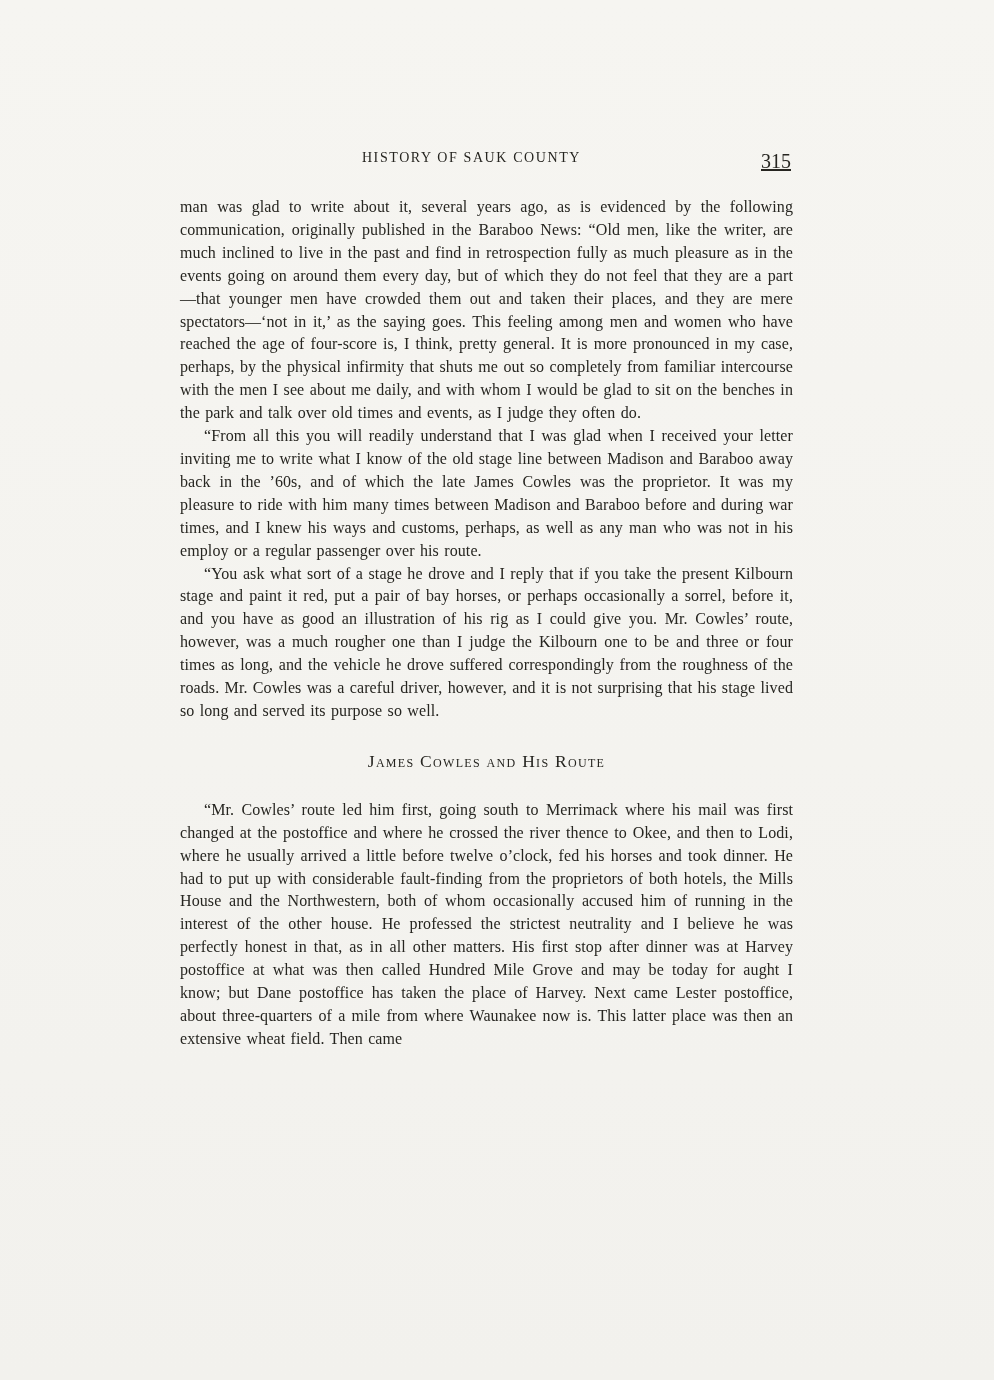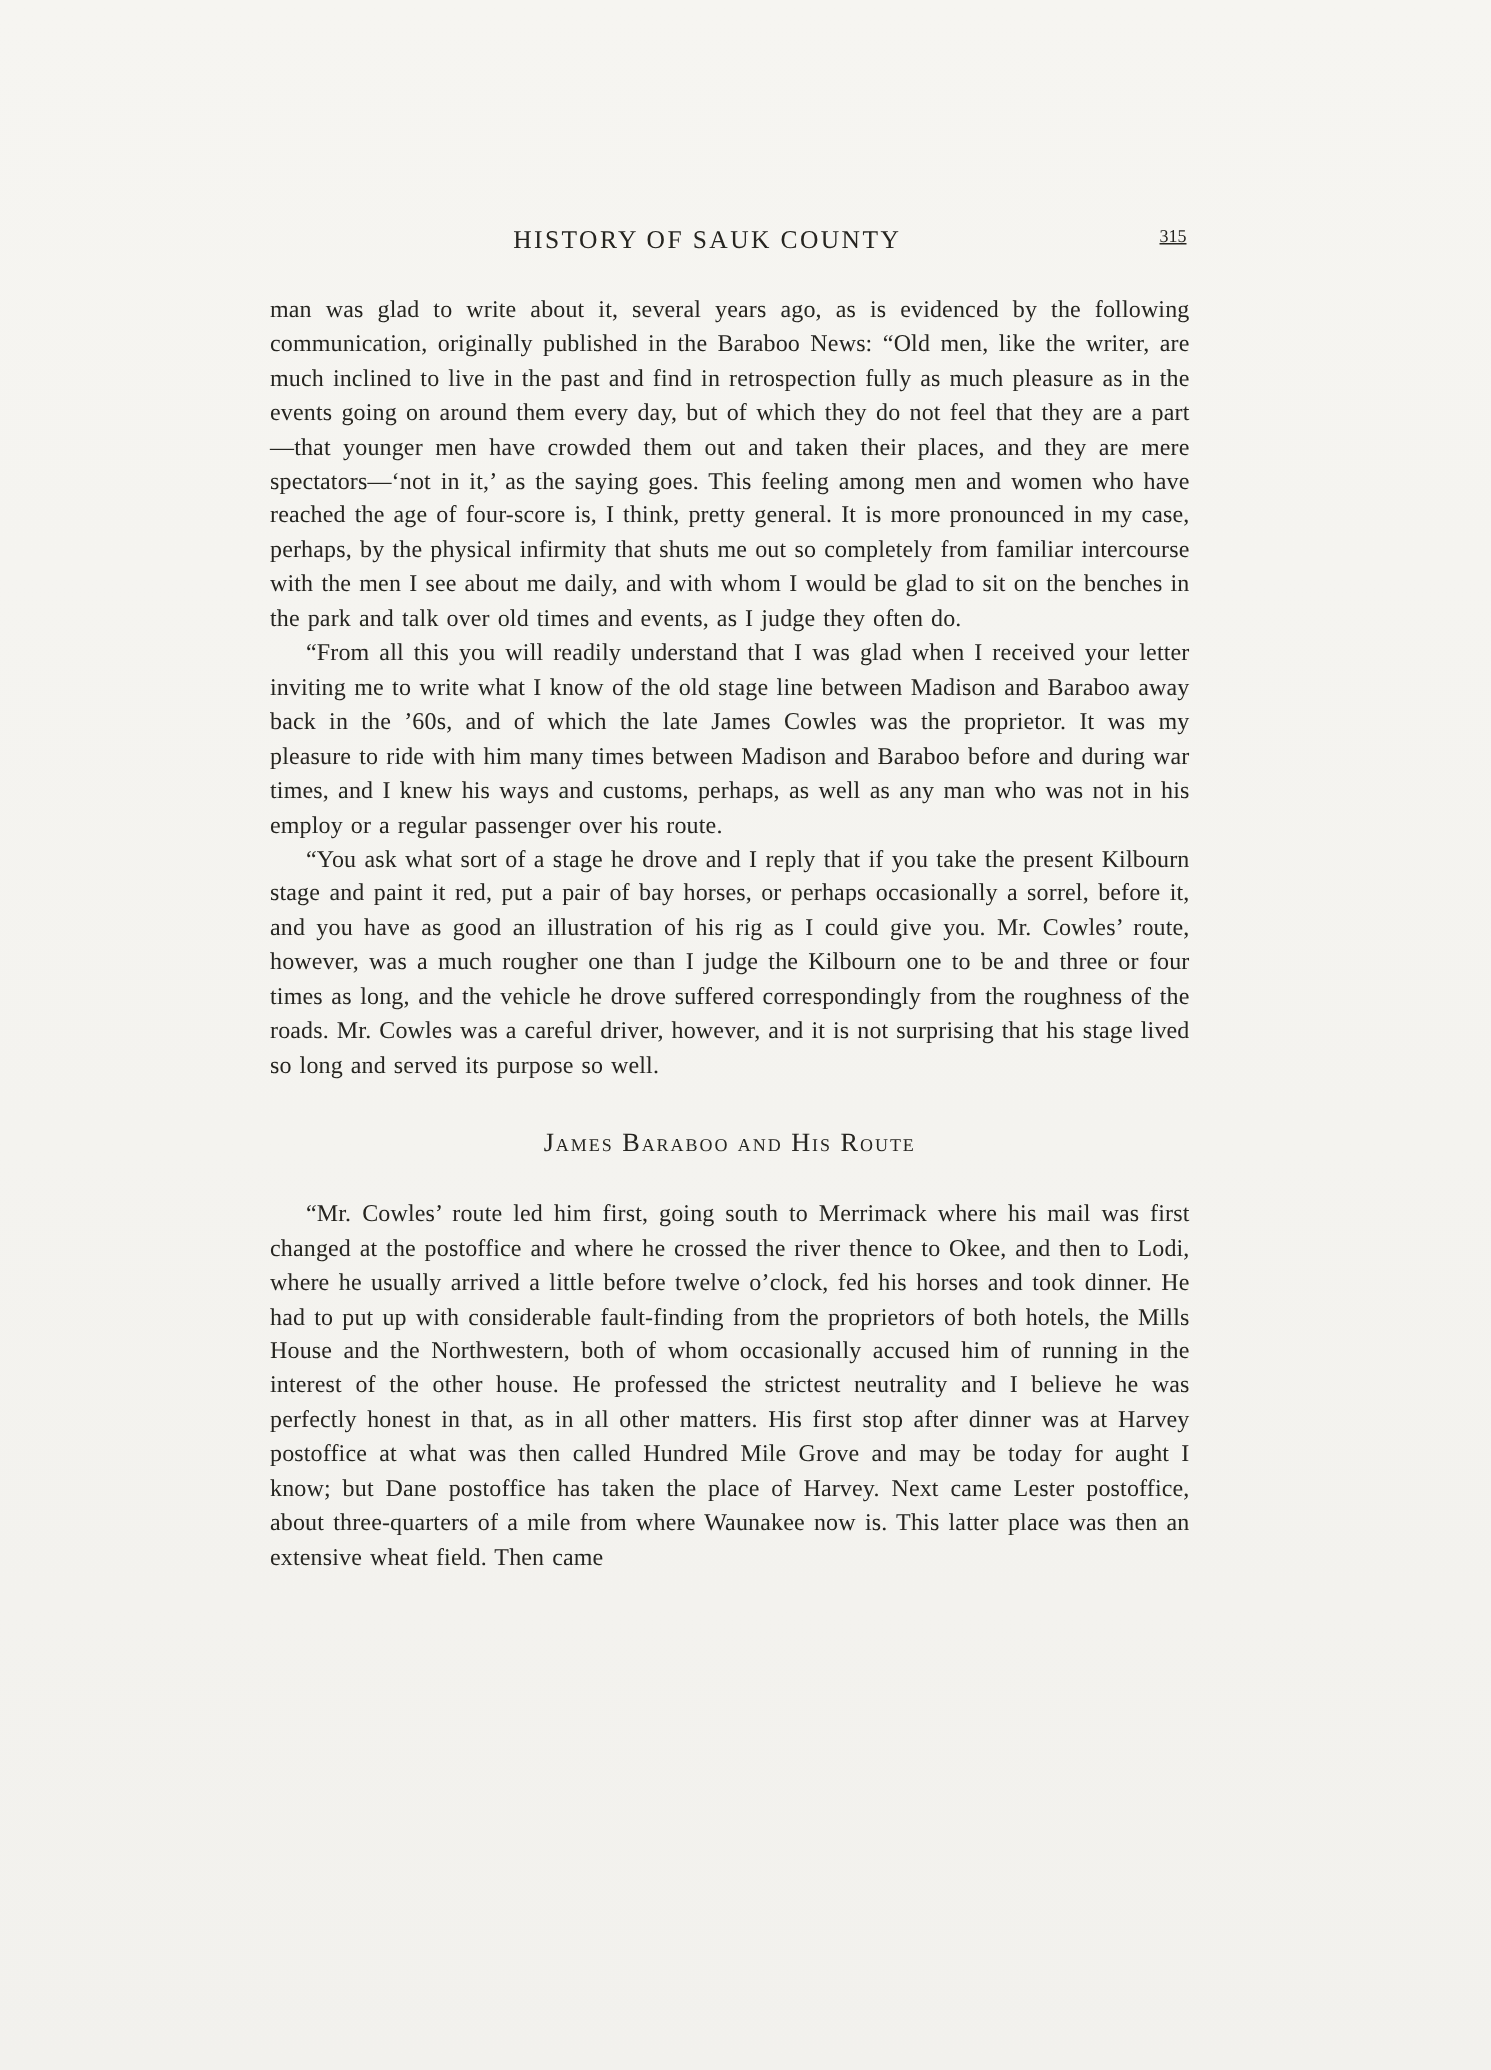--- a/index.html
+++ b/index.html
@@ -28,29 +28,29 @@
     position: relative;
     height: 26px;
     margin-bottom: 20px;
   }
   .running-title {
     position: absolute;
     left: 0;
     right: 30px;
     top: 0;
     text-align: center;
-    font-size: 17px;
+    font-size: 14px;
     letter-spacing: 1.6px;
     white-space: nowrap;
   }
   .page-number {
     position: absolute;
     right: 2px;
     top: 0;
-    font-size: 12px;
+    font-size: 20px;
     text-decoration: underline;
   }
   p.body-par {
     margin: 0;
     font-size: 16px;
     line-height: 22.9px;
     text-align: justify;
     word-spacing: 1.2px;
     letter-spacing: 0.1px;
   }
@@ -76,18 +76,18 @@
       <span class="running-title">HISTORY OF SAUK COUNTY</span>
       <span class="page-number">315</span>
     </div>
 
     <p class="body-par">man was glad to write about it, several years ago, as is evidenced by the following communication, originally published in the Baraboo News: “Old men, like the writer, are much inclined to live in the past and find in retrospection fully as much pleasure as in the events going on around them every day, but of which they do not feel that they are a part—that younger men have crowded them out and taken their places, and they are mere spectators—‘not in it,’ as the saying goes. This feeling among men and women who have reached the age of four-score is, I think, pretty general. It is more pronounced in my case, perhaps, by the physical infirmity that shuts me out so completely from familiar intercourse with the men I see about me daily, and with whom I would be glad to sit on the benches in the park and talk over old times and events, as I judge they often do.</p>
 
     <p class="body-par indent">“From all this you will readily understand that I was glad when I received your letter inviting me to write what I know of the old stage line between Madison and Baraboo away back in the ’60s, and of which the late James Cowles was the proprietor. It was my pleasure to ride with him many times between Madison and Baraboo before and during war times, and I knew his ways and customs, perhaps, as well as any man who was not in his employ or a regular passenger over his route.</p>
 
     <p class="body-par indent">“You ask what sort of a stage he drove and I reply that if you take the present Kilbourn stage and paint it red, put a pair of bay horses, or perhaps occasionally a sorrel, before it, and you have as good an illustration of his rig as I could give you. Mr. Cowles’ route, however, was a much rougher one than I judge the Kilbourn one to be and three or four times as long, and the vehicle he drove suffered correspondingly from the roughness of the roads. Mr. Cowles was a careful driver, however, and it is not surprising that his stage lived so long and served its purpose so well.</p>
 
-    <h2 class="section-heading">James Baraboo and His Route</h2>
+    <h2 class="section-heading">James Cowles and His Route</h2>
 
     <p class="body-par indent">“Mr. Cowles’ route led him first, going south to Merrimack where his mail was first changed at the postoffice and where he crossed the river thence to Okee, and then to Lodi, where he usually arrived a little before twelve o’clock, fed his horses and took dinner. He had to put up with considerable fault-finding from the proprietors of both hotels, the Mills House and the Northwestern, both of whom occasionally accused him of running in the interest of the other house. He professed the strictest neutrality and I believe he was perfectly honest in that, as in all other matters. His first stop after dinner was at Harvey postoffice at what was then called Hundred Mile Grove and may be today for aught I know; but Dane postoffice has taken the place of Harvey. Next came Lester postoffice, about three-quarters of a mile from where Waunakee now is. This latter place was then an extensive wheat field. Then came</p>
 
   </div>
 </div>
 
 </body></html>

